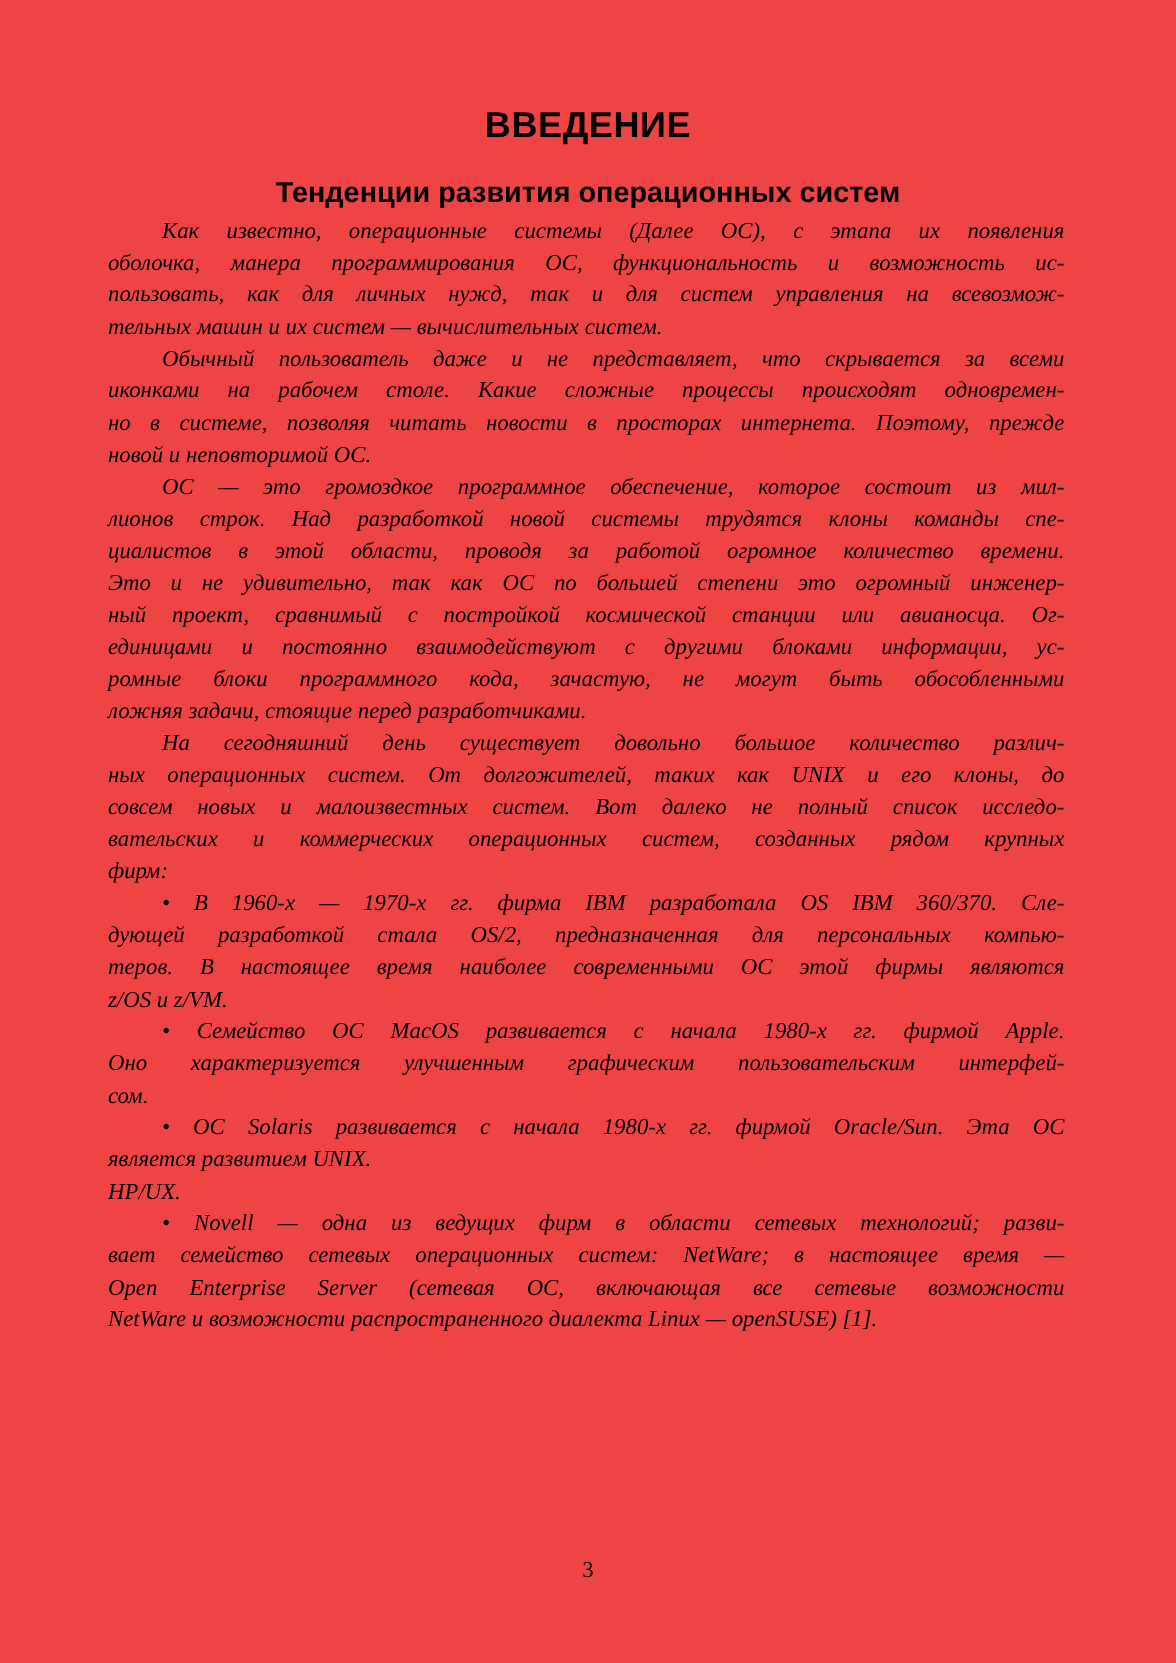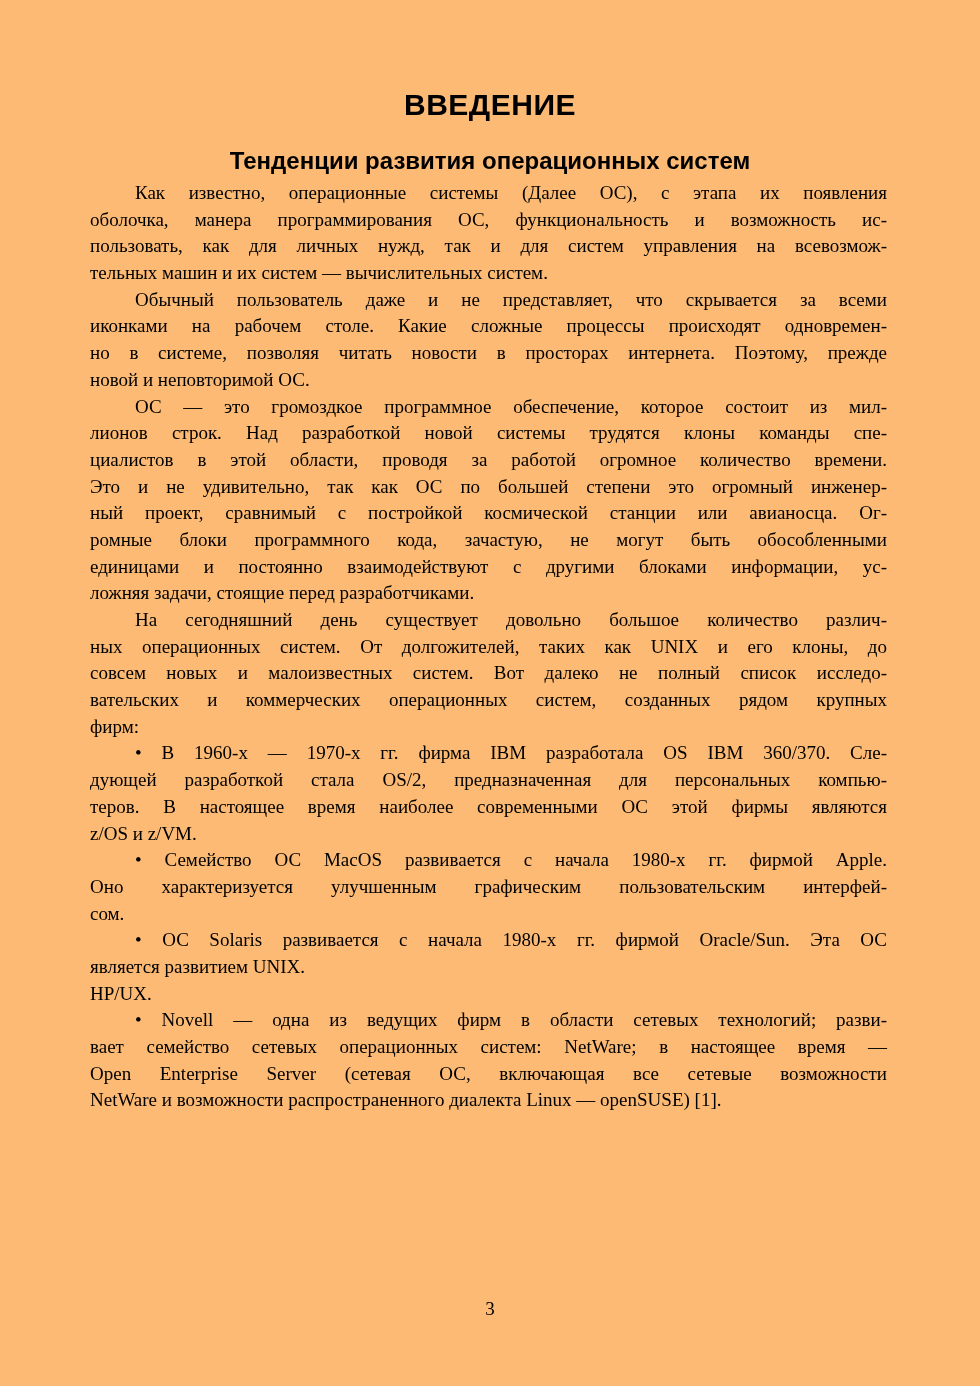--- a/index.html
+++ b/index.html
@@ -4,21 +4,21 @@
 <style>
   html, body {
     margin: 0;
     padding: 0;
     background: #ffffff;
   }
   .page {
     position: relative;
     width: 980px;
     height: 1386px;
-    background: #fdba74;
+    background: #ef4444;
     color: #000000;
     overflow: hidden;
     font-family: "Liberation Serif", serif;
   }
   .title {
     position: absolute;
     top: 90px;
     left: 0;
     width: 100%;
     margin: 0;
@@ -45,20 +45,21 @@
     position: absolute;
     top: 180px;
     left: 90px;
     width: 797px;
     font-size: 19px;
     line-height: 26.7px;
   }
   .paragraph {
     margin: 0;
     padding: 0;
+    font-style: italic;
   }
   .line {
     text-align: justify;
     text-align-last: justify;
     height: 26.7px;
     overflow: visible;
   }
   .line.first {
     text-indent: 45px;
   }
@@ -95,22 +96,22 @@
         <div class="line">иконками на рабочем столе. Какие сложные процессы происходят одновремен-</div>
         <div class="line">но в системе, позволяя читать новости в просторах интернета. Поэтому, прежде</div>
         <div class="line plast">новой и неповторимой ОС.</div>
       </div>
       <div class="paragraph paragraph">
         <div class="line first">ОС — это громоздкое программное обеспечение, которое состоит из мил-</div>
         <div class="line">лионов строк. Над разработкой новой системы трудятся клоны команды спе-</div>
         <div class="line">циалистов в этой области, проводя за работой огромное количество времени.</div>
         <div class="line">Это и не удивительно, так как ОС по большей степени это огромный инженер-</div>
         <div class="line">ный проект, сравнимый с постройкой космической станции или авианосца. Ог-</div>
+        <div class="line">единицами и постоянно взаимодействуют с другими блоками информации, ус-</div>
         <div class="line">ромные блоки программного кода, зачастую, не могут быть обособленными</div>
-        <div class="line">единицами и постоянно взаимодействуют с другими блоками информации, ус-</div>
         <div class="line plast">ложняя задачи, стоящие перед разработчиками.</div>
       </div>
       <div class="paragraph paragraph">
         <div class="line first">На сегодняшний день существует довольно большое количество различ-</div>
         <div class="line">ных операционных систем. От долгожителей, таких как UNIX и его клоны, до</div>
         <div class="line">совсем новых и малоизвестных систем. Вот далеко не полный список исследо-</div>
         <div class="line">вательских и коммерческих операционных систем, созданных рядом крупных</div>
         <div class="line plast">фирм:</div>
       </div>
       <div class="paragraph bullet">

